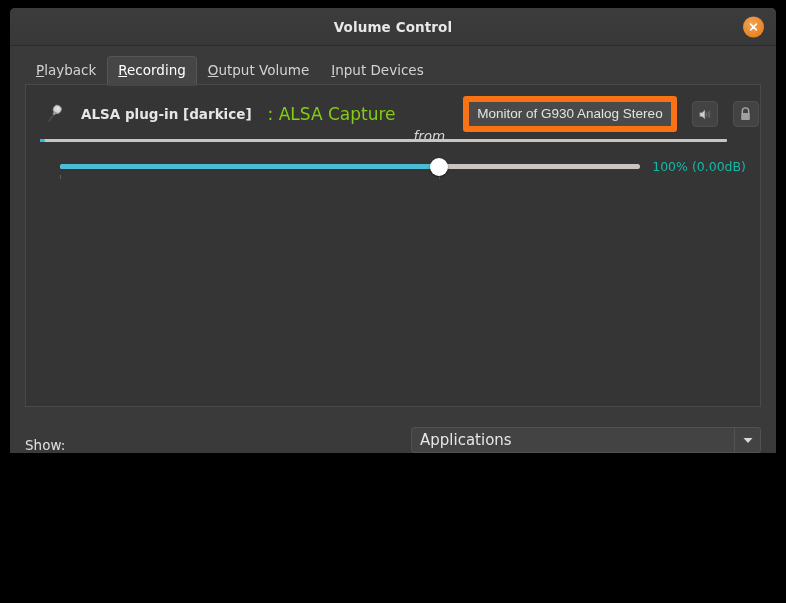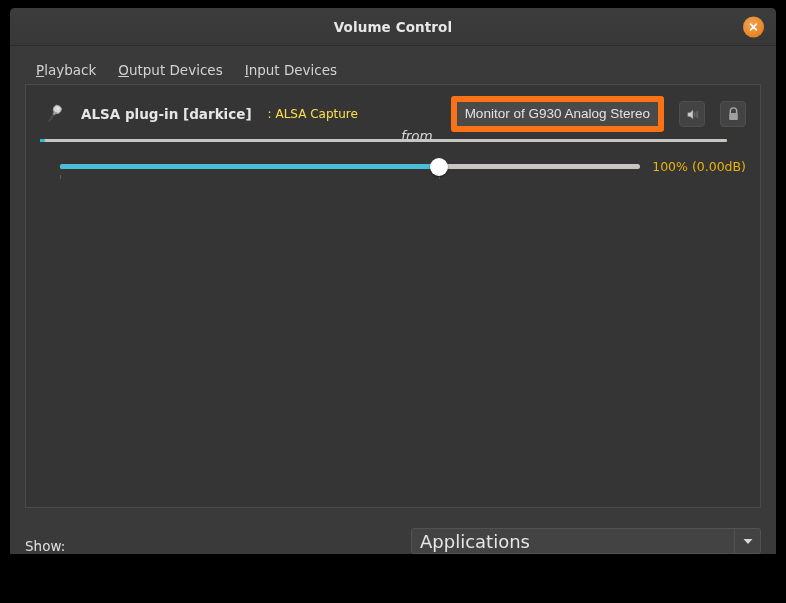--- a/index.html
+++ b/index.html
@@ -11,21 +11,21 @@
     overflow: hidden;
     font-family: "DejaVu Sans", "Liberation Sans", sans-serif;
   }
 
   
   .window {
     position: absolute;
     left: 10px;
     top: 8px;
     width: 766px;
-    height: 546px;
+    height: 445px;
     background: #3a3a3a;
     border-radius: 5px 5px 0 0;
     overflow: hidden;
     display: flex;
     flex-direction: column;
   }
 
   
   .titlebar {
     position: relative;
@@ -142,22 +142,22 @@
     justify-content: center;
     margin-right: 4px;
   }
   .stream-name {
     font-size: 13.5px;
     font-weight: bold;
     color: #e6e6e6;
     white-space: nowrap;
   }
   .stream-sub {
-    font-size: 12px;
-    color: #fde047;
+    font-size: 17px;
+    color: #84cc16;
     white-space: nowrap;
     margin-left: 7px;
   }
   .spacer { flex: 1 1 auto; }
   .from-label {
     font-size: 13.5px;
     font-style: italic;
     color: #d8d8d8;
     margin-right: 9px;
     white-space: nowrap;
@@ -253,21 +253,21 @@
   }
   .tick {
     position: absolute;
     top: 22px;
     width: 1px;
     height: 4px;
     background: #5d5d5d;
   }
   .vol-label {
     font-size: 12.5px;
-    color: #eab308;
+    color: #14b8a6;
     white-space: nowrap;
     flex: 0 0 auto;
     width: 96px;
     text-align: right;
   }
 
   
   .showbar {
     flex: 0 0 auto;
     height: 46px;
@@ -286,21 +286,21 @@
     height: 26px;
     background: #434343;
     border: 1px solid #525252;
     border-radius: 3px;
     display: flex;
     align-items: center;
     padding: 0 0 0 8px;
     cursor: pointer;
   }
   .combo-value {
-    font-size: 18px;
+    font-size: 15px;
     color: #e6e6e6;
     flex: 1 1 auto;
     white-space: nowrap;
     overflow: hidden;
   }
   .combo-arrow {
     flex: 0 0 auto;
     width: 26px;
     height: 100%;
     border-left: 1px solid #525252;
@@ -322,22 +322,25 @@
       </svg>
     </div>
   </div>
 
   <div class="win-body">
 
     <div class="tabstrip">
       <div class="tab">
         <span class="mn">P</span><span>layback</span>
       </div>
+      <div class="tab active">
+        <span class="mn">R</span><span>ecording</span>
+      </div>
       <div class="tab">
-        <span class="mn">O</span><span>utput Devices</span>
+        <span class="mn">O</span><span>utput Volume</span>
       </div>
       <div class="tab">
         <span class="mn">I</span><span>nput Devices</span>
       </div>
     </div>
 
     <div class="panel">
 
       <div class="stream">
 

